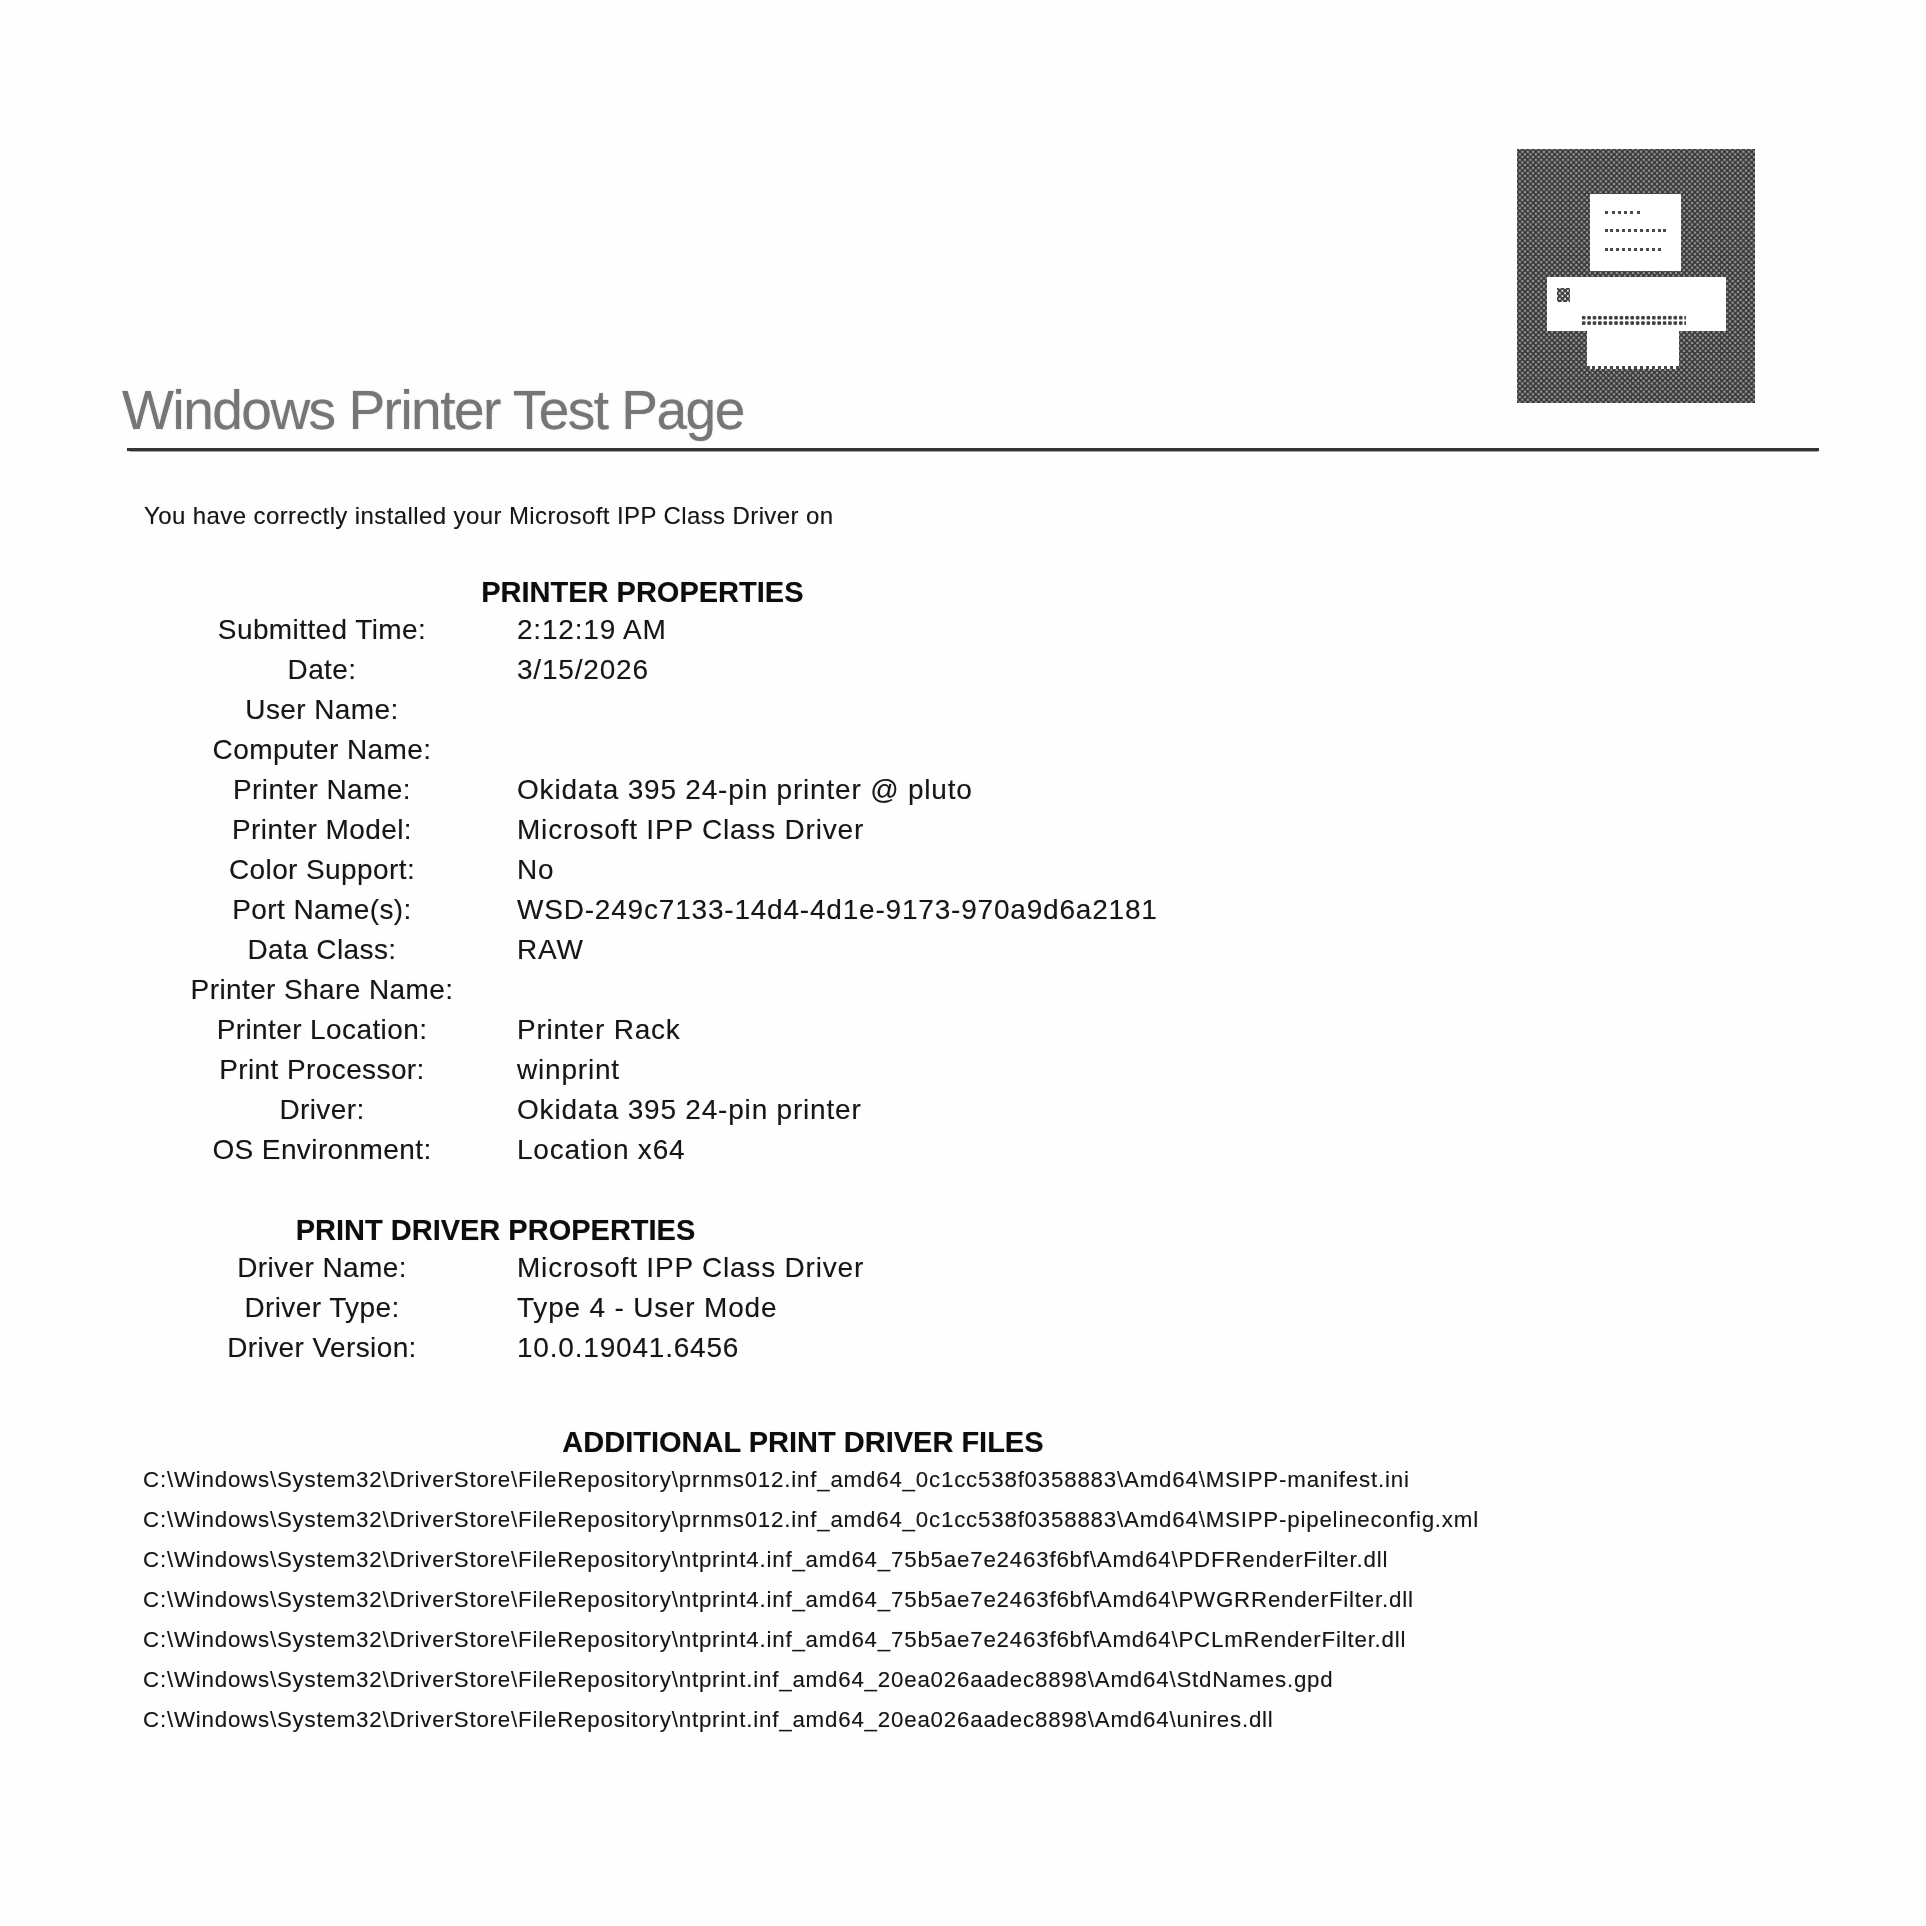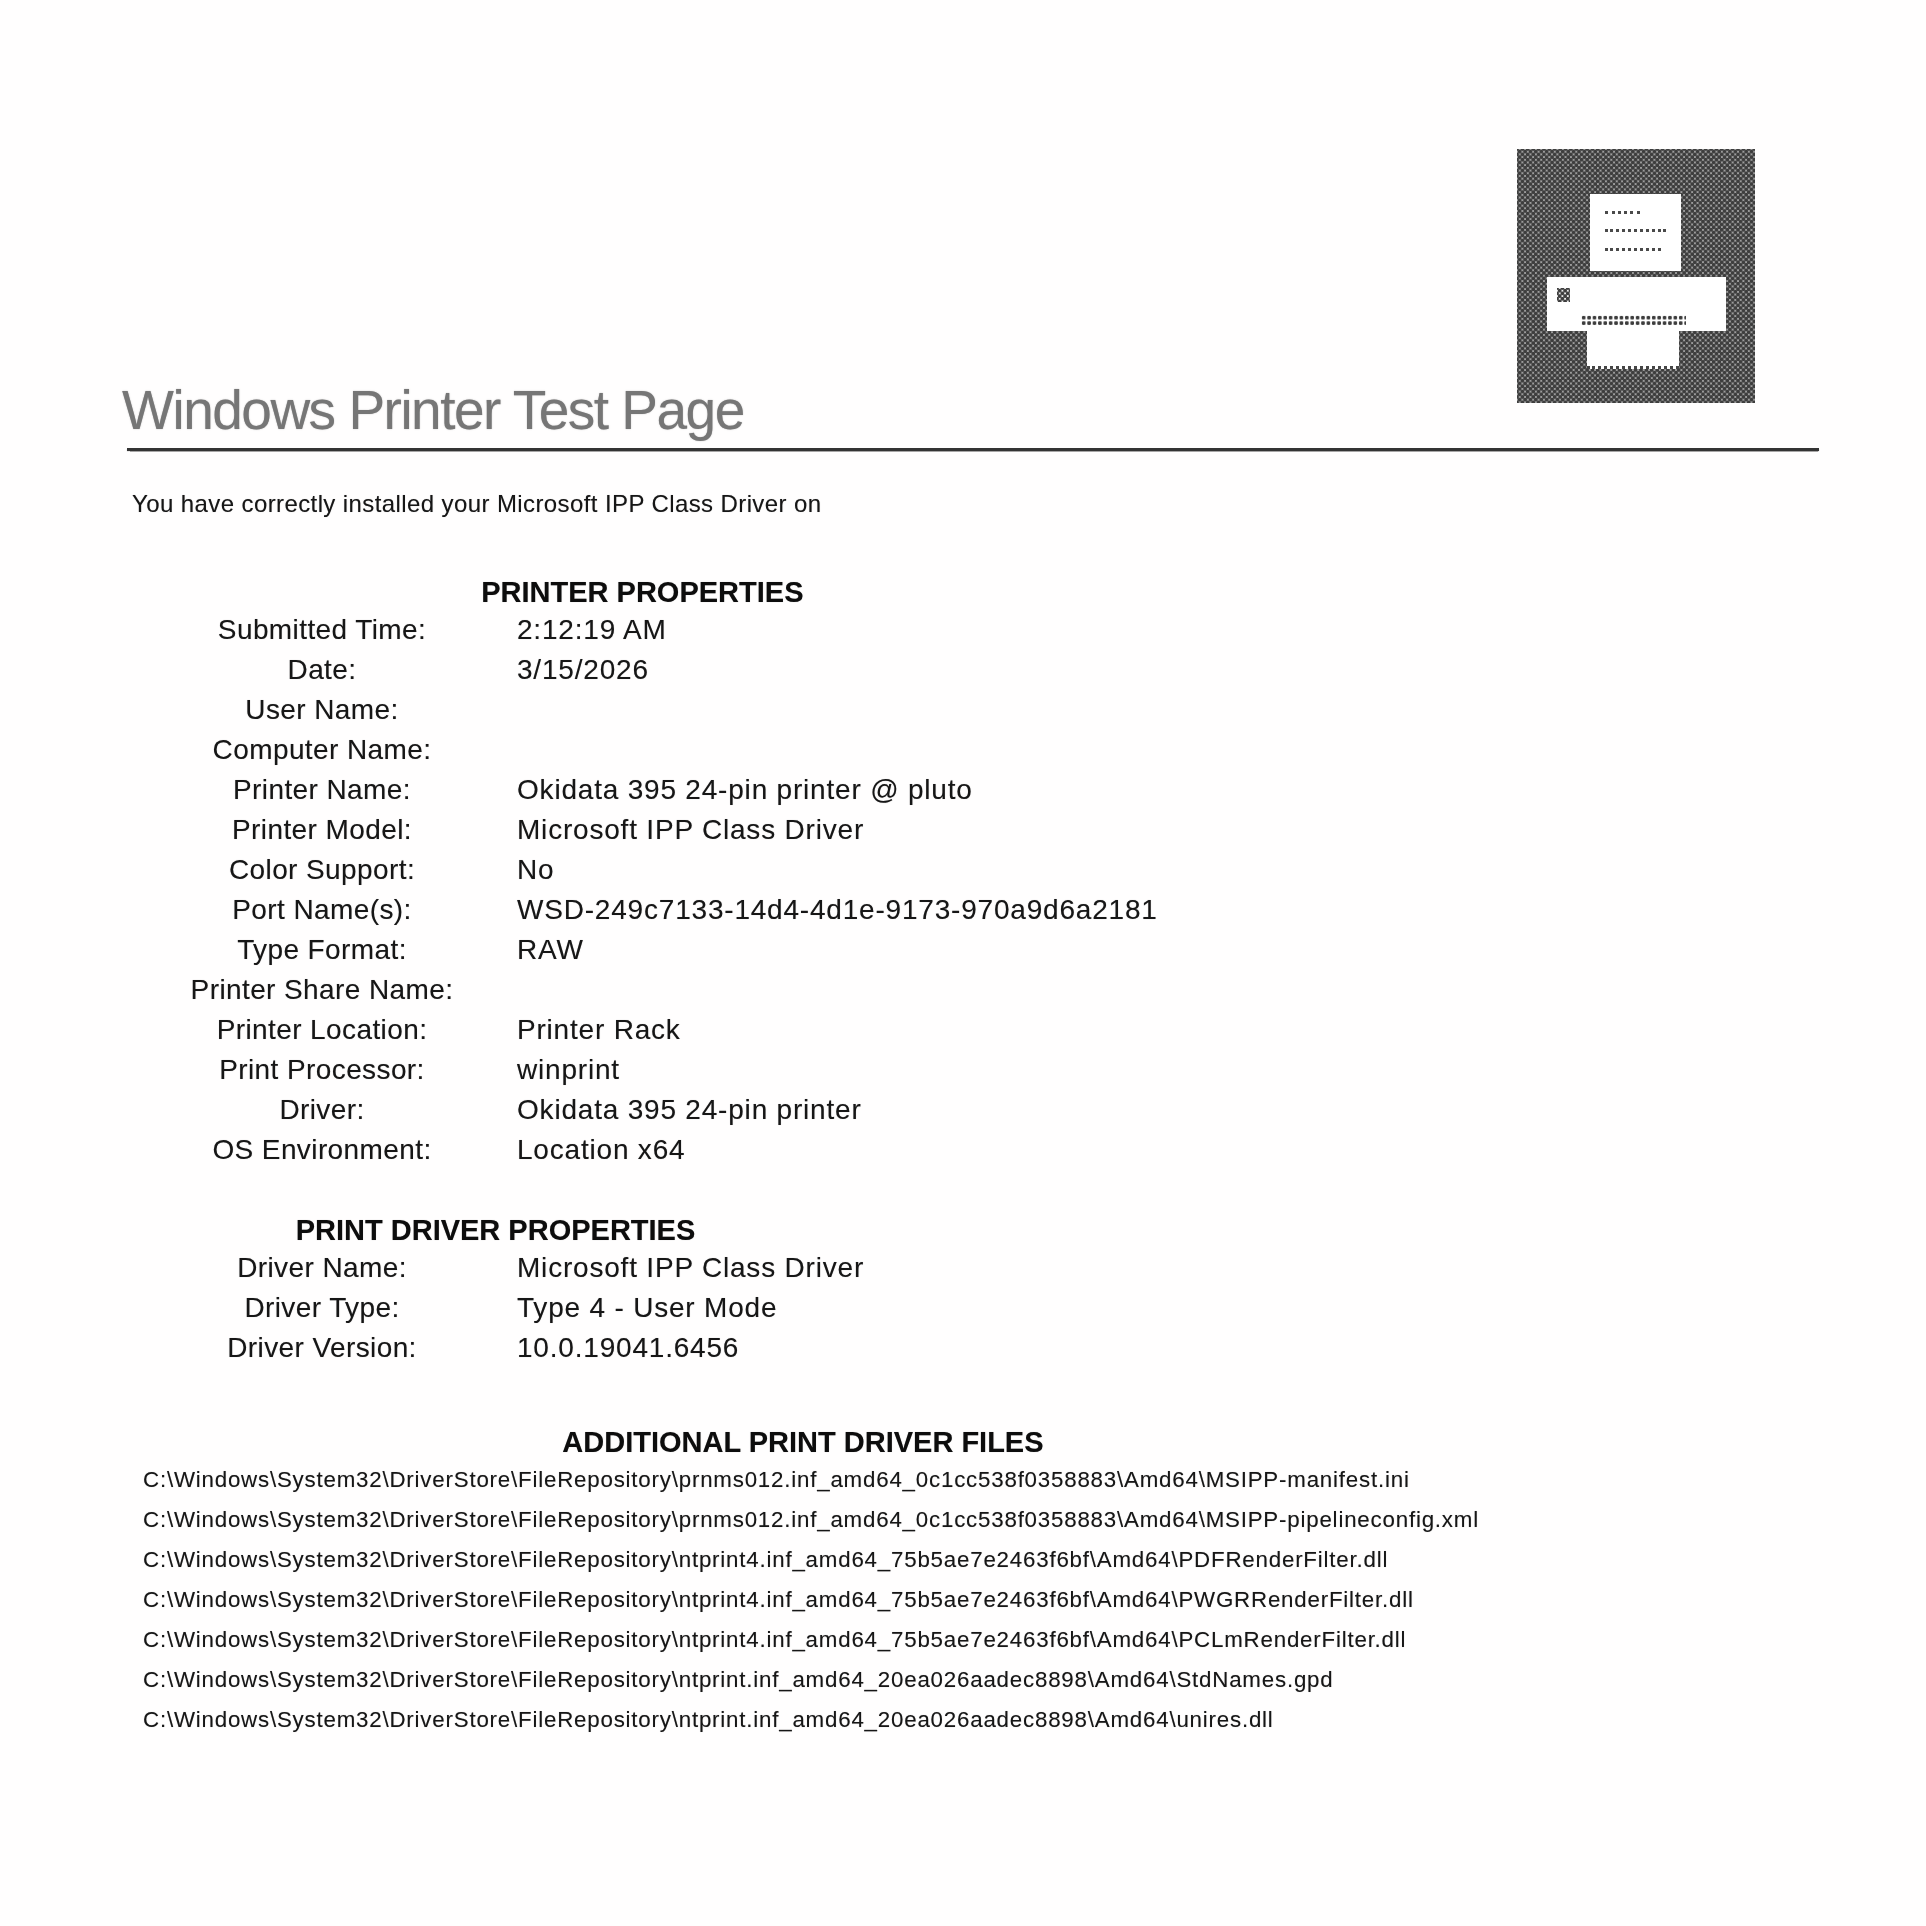--- a/index.html
+++ b/index.html
@@ -36,21 +36,21 @@
     background-size:5.4px 5.4px;background-color:transparent;
   }
   .icon-output{position:absolute;left:70px;top:177px;width:92px;height:40px;background:#fff;border-bottom:3.9px dotted #454545;}
   
   .title{
     position:absolute;left:121px;top:381px;margin:1px;
     font-size:55px;line-height:1.05;font-weight:400;letter-spacing:-1.5px;
     color:#767676;text-shadow:0 0 1.2px rgba(90,90,90,.55);
   }
   .rule{position:absolute;left:127px;top:448px;width:1692px;height:3.1px;background:#343434;box-shadow:0 0.8px 0.8px rgba(60,60,60,.45);}
-  .intro{position:absolute;left:128px;top:486px;margin:4px;font-size:24px;letter-spacing:0.4px;}
+  .intro{position:absolute;left:128px;top:486px;margin:16px;font-size:24px;letter-spacing:0.4px;}
   
   .props{position:absolute;left:127px;text-align:center;}
   #printer-props{top:575px;}
   #driver-props{top:1213px;}
   #additional-files{top:1425px;}
   .section-heading{margin:0;font-size:29px;font-weight:800;line-height:35px;letter-spacing:0;color:#0d0d0d;}
   .prop-row{display:flex;align-items:center;height:40px;font-size:28px;letter-spacing:0.4px;}
   .prop-label{flex:none;width:390px;}
   .prop-value{white-space:nowrap;letter-spacing:0.8px;}
   .file-list{margin-left:16px;}
@@ -115,21 +115,21 @@
     <span class="prop-label">Color Support:</span>
     <span class="prop-value">No</span>
   </div>
 
   <div class="prop-row txt">
     <span class="prop-label">Port Name(s):</span>
     <span class="prop-value">WSD-249c7133-14d4-4d1e-9173-970a9d6a2181</span>
   </div>
 
   <div class="prop-row txt">
-    <span class="prop-label">Type Format:</span>
+    <span class="prop-label">Data Class:</span>
     <span class="prop-value">RAW</span>
   </div>
 
   <div class="prop-row txt">
     <span class="prop-label">Printer Share Name:</span>
     <span class="prop-value"></span>
   </div>
 
   <div class="prop-row txt">
     <span class="prop-label">Printer Location:</span>

